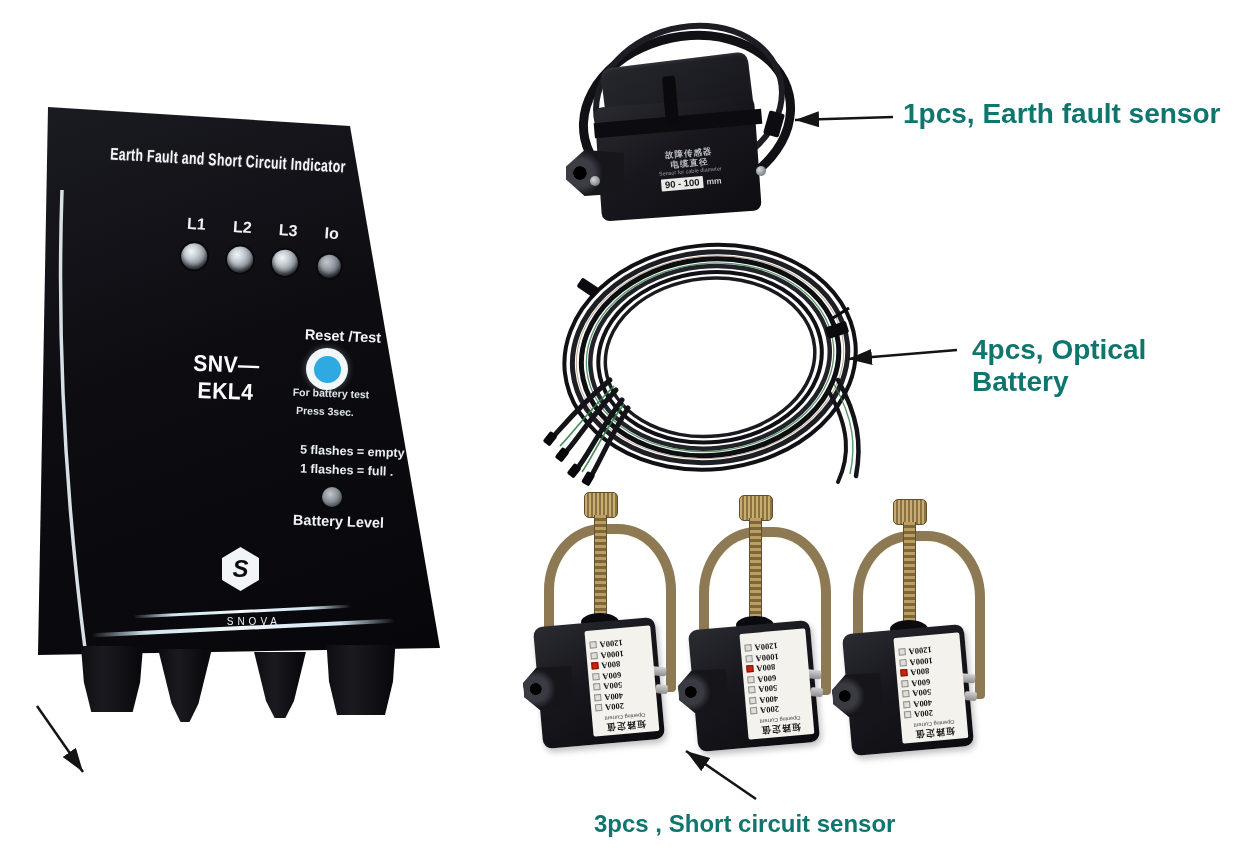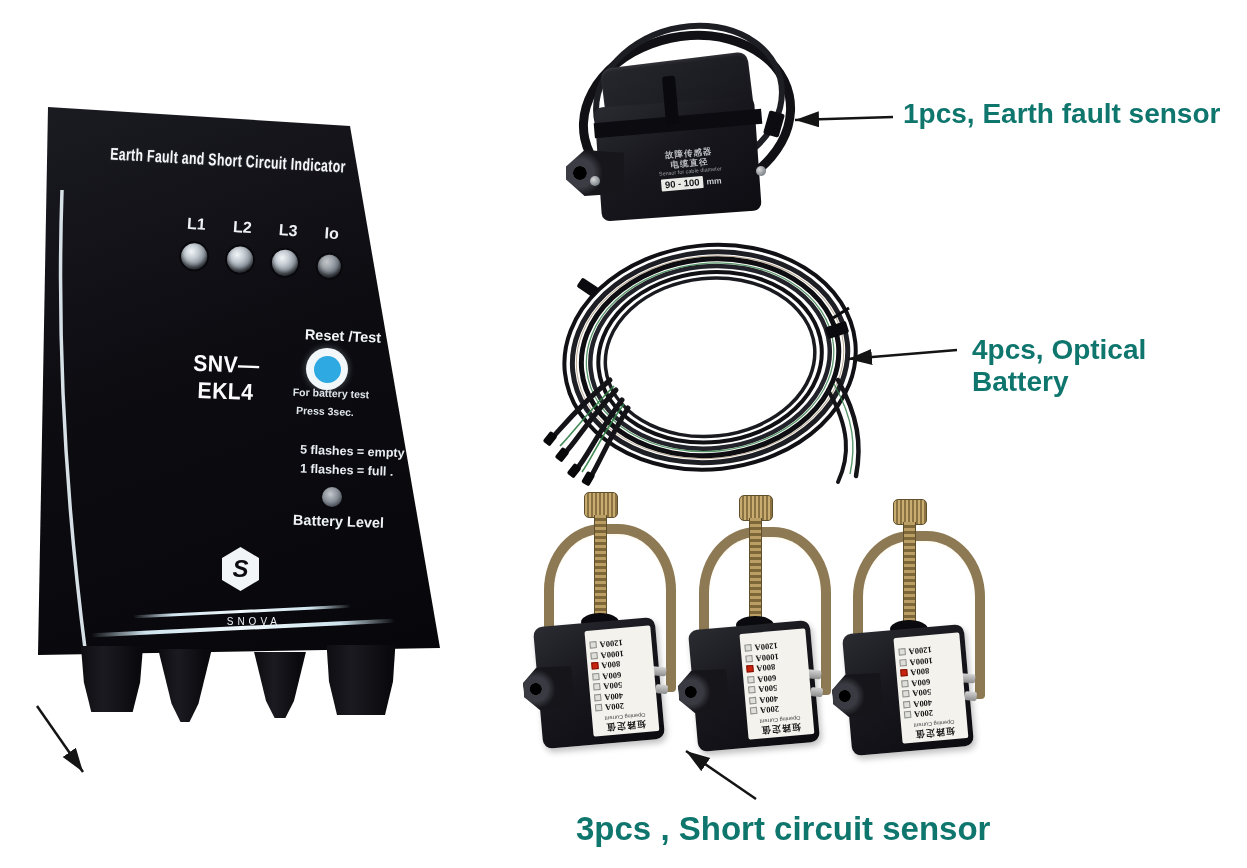--- a/index.html
+++ b/index.html
@@ -4,21 +4,21 @@
 <style>
   html,body{margin:0;padding:0;background:#fff;}
   .canvas{position:relative;width:1247px;height:868px;background:#ffffff;overflow:hidden;
           font-family:"Liberation Sans",sans-serif;}
   .abs{position:absolute;}
 
   
   .callout{position:absolute;font-weight:bold;color:#0f766e;font-size:28px;letter-spacing:0px;}
   #co-earth{left:903px;top:98px;}
   #co-fibers{left:972px;top:334px;}
-  #co-short{left:576px;top:810px;font-size:33px;}
+  #co-short{left:594px;top:810px;font-size:24px;}
   #co-monitor{left:110px;top:772px;}
 
   
   #arrows{position:absolute;left:0;top:0;width:1247px;height:868px;pointer-events:none;}
 
   
   #panel{left:35px;top:98px;width:430px;height:645px;}
   #panel-face{position:absolute;left:0;top:0;width:420px;height:560px;
     background:linear-gradient(160deg,#1b1b22 0%,#0c0c11 45%,#07070b 100%);
     clip-path:polygon(13px 9px,315px 28px,405px 550px,3px 557px);}

